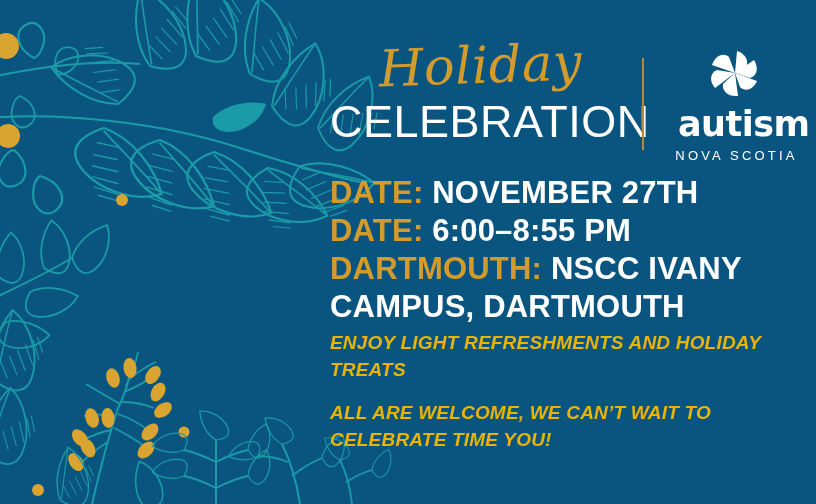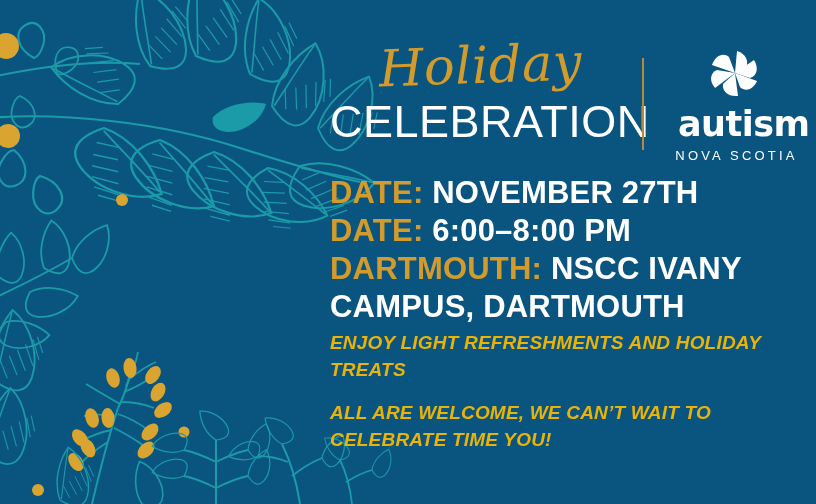--- a/index.html
+++ b/index.html
@@ -367,21 +367,21 @@
       </div>
     </div>
 
     <div class="details">
       <div>
         <span class="lbl">DATE:</span>
         <span>NOVEMBER 27TH</span>
       </div>
       <div>
         <span class="lbl">DATE:</span>
-        <span>6:00–8:00 PM</span>
+        <span>6:00–8:55 PM</span>
       </div>
       <div>
         <span class="lbl">DARTMOUTH:</span>
         <span>NSCC IVANY CAMPUS, DARTMOUTH</span>
       </div>
     </div>
 
     <div class="message" id="msg-refreshments">ENJOY LIGHT REFRESHMENTS AND HOLIDAY TREATS</div>
 
     <div class="message" id="msg-welcome">ALL ARE WELCOME, WE CAN’T WAIT TO CELEBRATE TIME YOU!</div>

